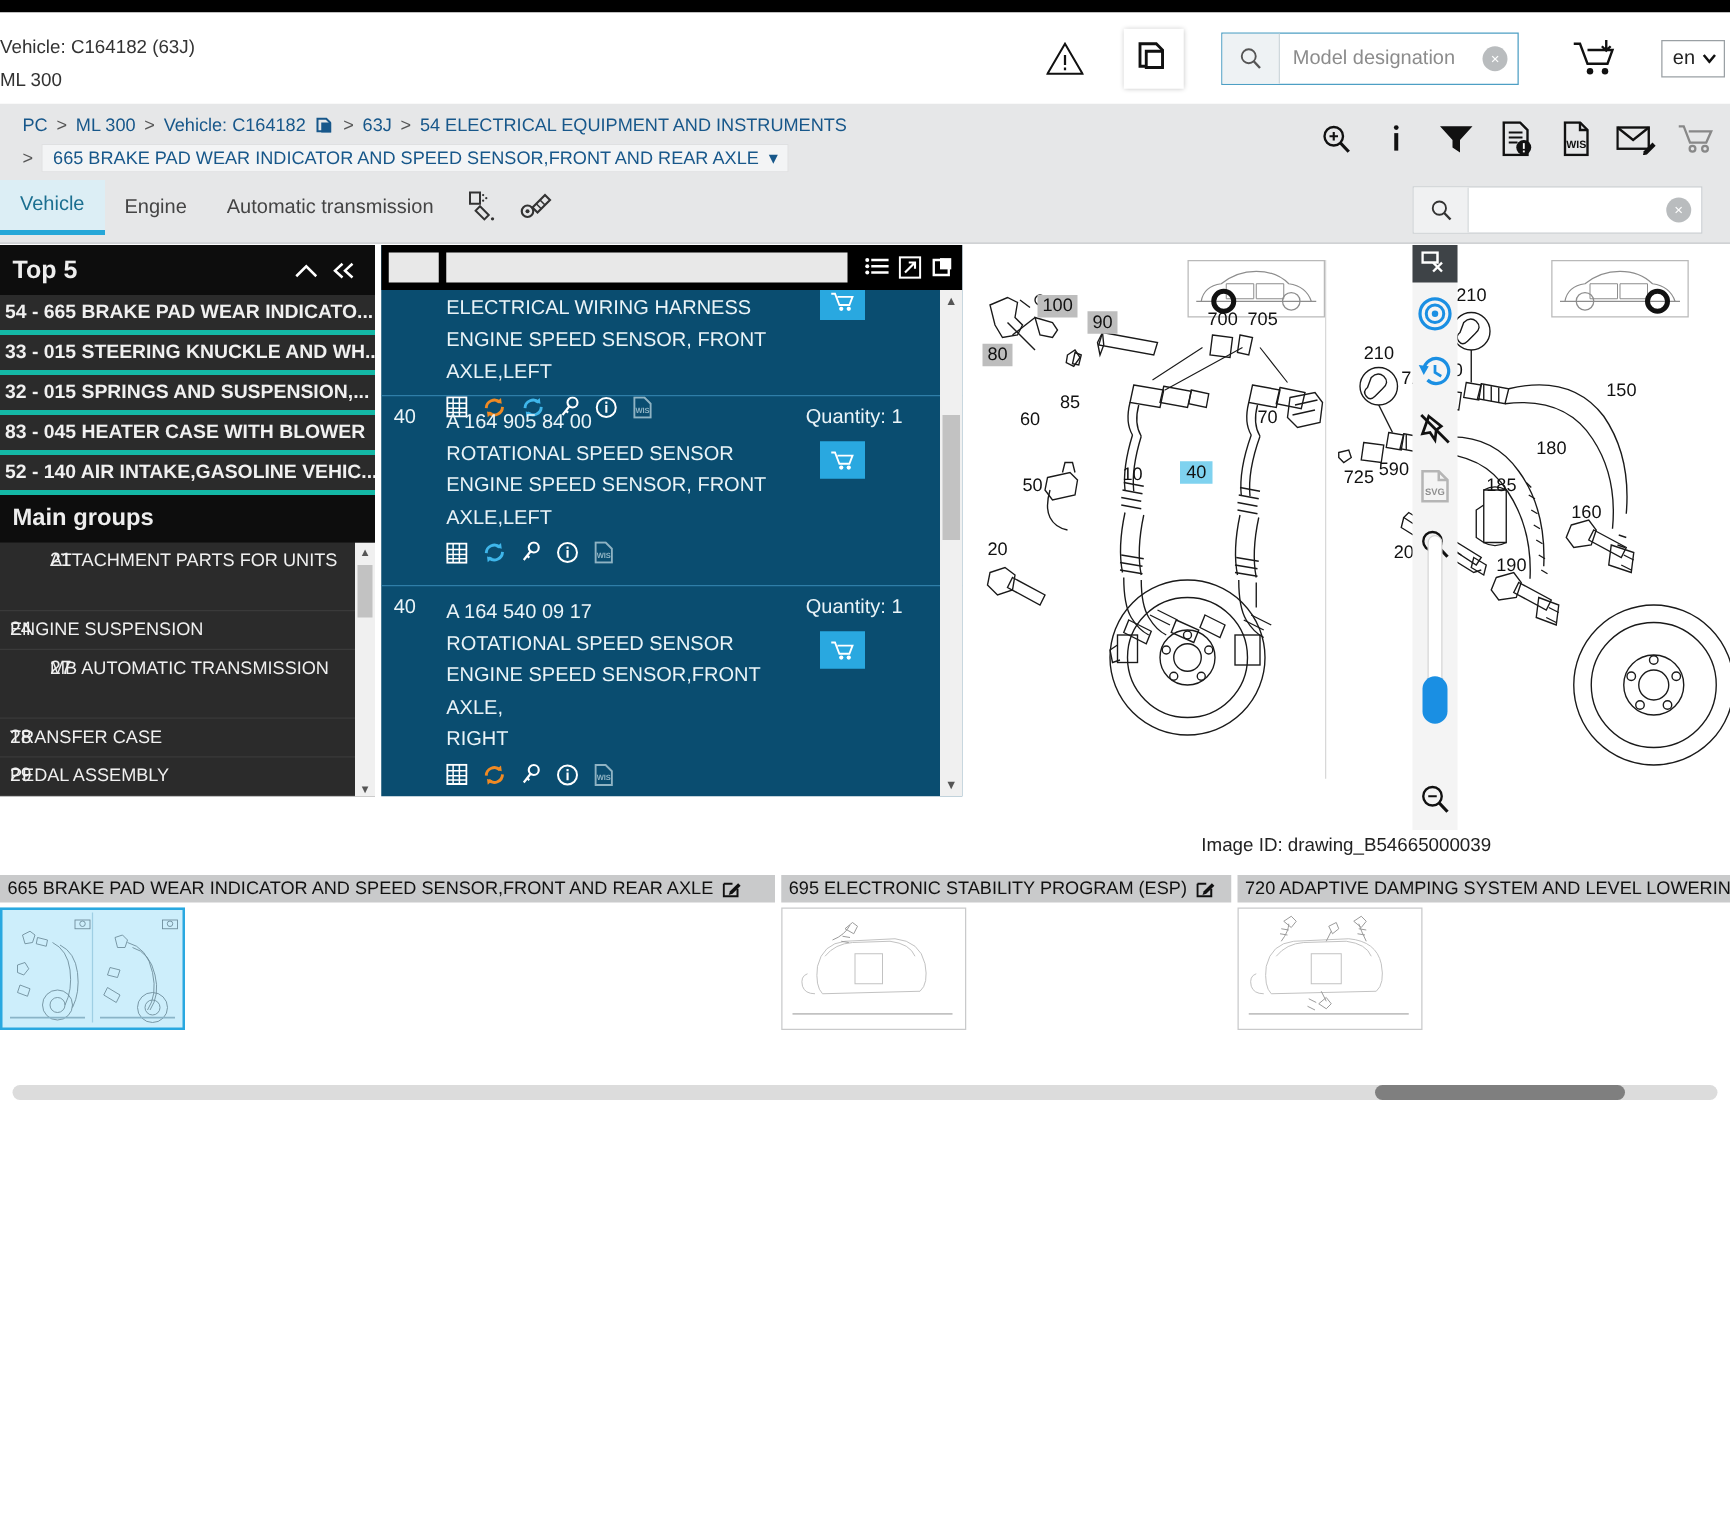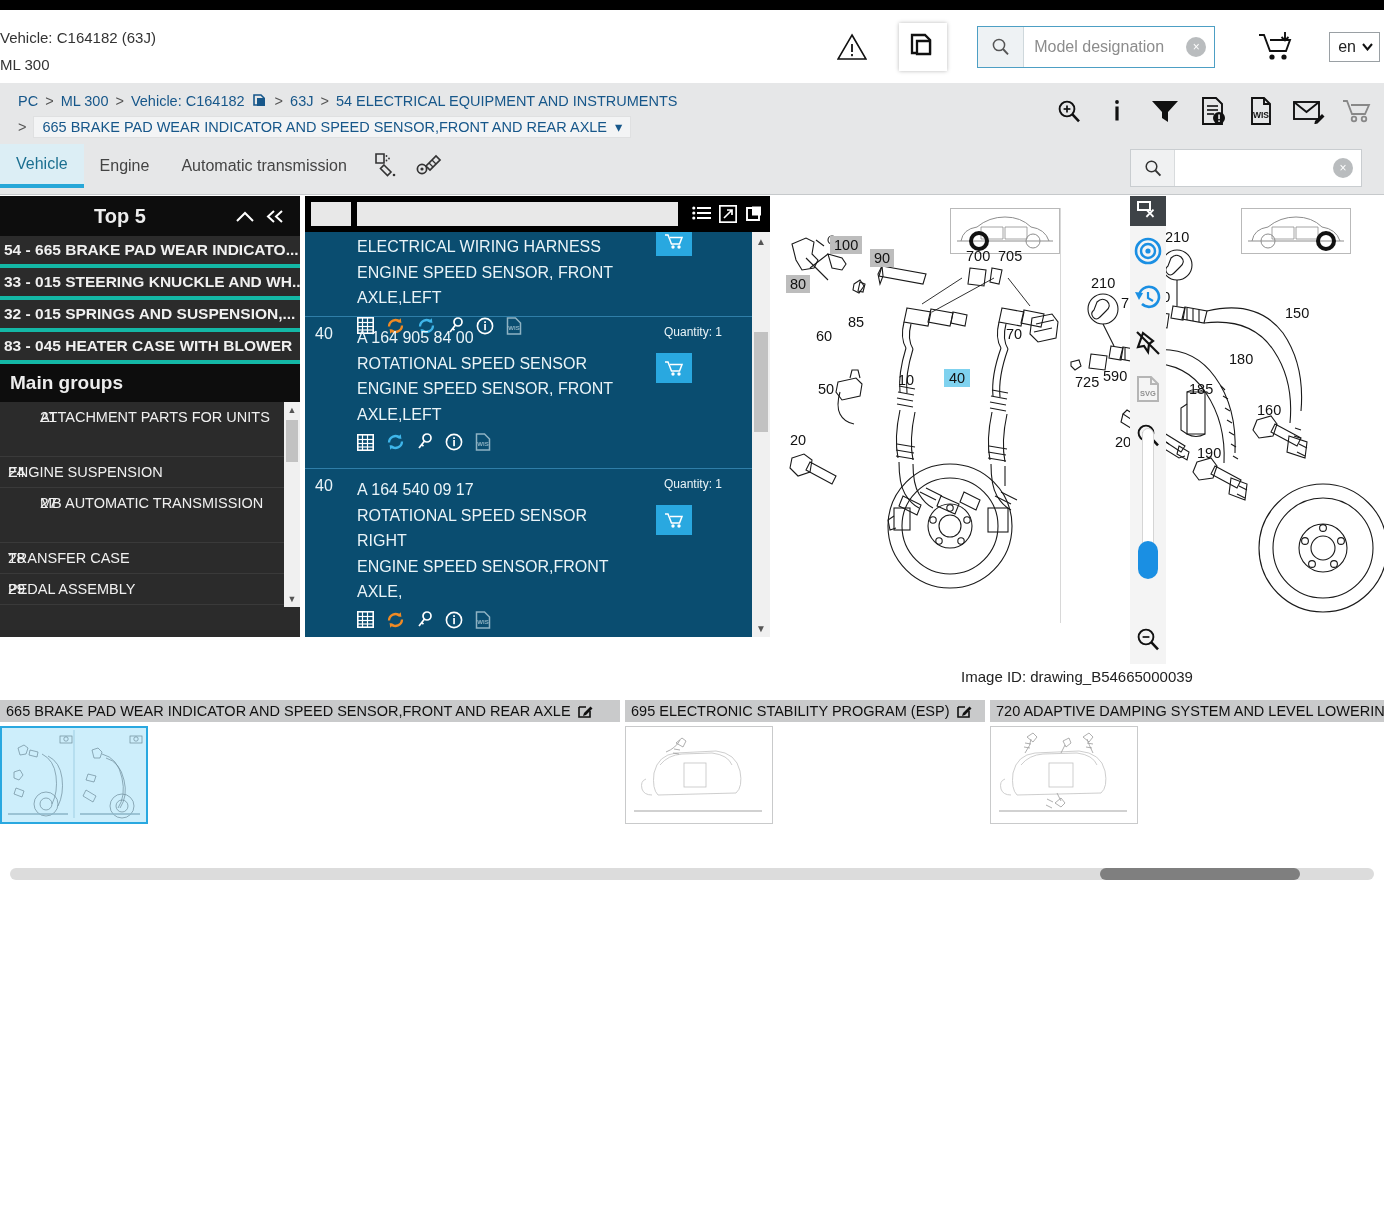--- a/index.html
+++ b/index.html
@@ -63,21 +63,21 @@
                       display:flex; align-items:center; justify-content:center; }
   .tab-search .sfield { flex:1; position:relative; display:flex; align-items:center; padding:0 8px; }
   .tab-search input { border:0; outline:0; width:100%; font-size:15px; background:transparent;
                       font-family:"Liberation Sans", sans-serif; }
 
   
   .sidebar { position:absolute; left:0; top:196px; width:300px; height:441px; background:#2b2b2b;
              color:#ededed; overflow:hidden; }
   .sb-title { height:40px; background:#0d0d0d; display:flex; align-items:center; padding:0 10px;
               font-size:20px; font-weight:bold; }
-  .sb-title .sp { flex:1;text-align:center; }
+  .sb-title .sp { flex:1; }
   .sb-title .tic { width:30px; display:flex; align-items:center; justify-content:center; }
   .sb-item { height:32px; display:flex; align-items:center; padding:0 4px; font-size:15.5px;
              color:#f0f0f0; border-bottom:4px solid #14b8a6; white-space:nowrap; overflow:hidden;font-weight:bold; }
   .sb-sec { height:38px; background:#0d0d0d; display:flex; align-items:center; padding:0 10px;
             font-size:19px; font-weight:bold; }
   .mg-wrap { position:relative; height:205px; overflow:hidden; }
   .mg-item { display:flex; align-items:center; height:auto; padding:6px 8px; font-size:15.5px;
              border-bottom:1px solid #3a3a3a; }
   .mg-item .num { width:36px; color:#f0f0f0; }
   .mg-item .lbl { color:#f0f0f0; }
@@ -93,21 +93,21 @@
   .parts-hdr { height:36px; background:#000; display:flex; align-items:center; padding:0 6px; gap:6px; }
   .ph-box1 { width:40px; height:24px; background:#e8e8e8; }
   .ph-box2 { flex:1; height:24px; background:#e8e8e8; }
   .ph-icons { display:flex; align-items:center; gap:8px; padding-left:8px; }
   .parts-body { position:relative; height:405px; overflow:hidden; }
   .prow { padding:0 0 0 0; border-top:1px solid #2f7ea8; position:relative; }
   .prow:first-child { border-top:0; }
   .prow .pnum { position:absolute; left:10px; top:8px; width:40px; font-size:16px; color:#eaf4f8; }
   .prow .pbody { margin-left:52px; padding:8px 0 8px 0; max-width:270px; }
   .pline { font-size:16px; color:#eaf4f8; line-height:25.5px; }
-  .qty { position:absolute; right:48px; top:8px; font-size:12px; color:#eaf4f8; white-space:nowrap; }
+  .qty { position:absolute; right:48px; top:8px; font-size:16px; color:#eaf4f8; white-space:nowrap; }
   .cartbox { position:absolute; right:78px; top:36px; width:36px; height:30px; background:#29a8e0;
              display:flex; align-items:center; justify-content:center; }
   .picons { display:flex; align-items:center; gap:12px; margin-top:6px; }
   .parts-scroll { position:absolute; right:0; top:0; width:18px; height:405px; background:#f0f0f0; }
   .parts-scroll .arr { height:18px; display:flex; align-items:center; justify-content:center; color:#555; font-size:10px; }
   .parts-scroll .arr.bot { position:absolute; bottom:0; width:18px; }
   .parts-scroll .thumb { position:absolute; top:100px; left:2px; width:14px; height:100px; background:#c2c2c2; }
 
   
   .drawing { position:absolute; left:770px; top:196px; width:614px; height:441px; background:#fff;
@@ -346,20 +346,21 @@
           <path d="M10 2 L4 7.5 L10 13" fill="none" stroke="#fff" stroke-width="2"></path>
           <path d="M18 2 L12 7.5 L18 13" fill="none" stroke="#fff" stroke-width="2"></path>
         </svg>
       </span>
     </div>
 
     <div class="sb-item">54 - 665 BRAKE PAD WEAR INDICATO...</div>
     <div class="sb-item">33 - 015 STEERING KNUCKLE AND WH...</div>
     <div class="sb-item">32 - 015 SPRINGS AND SUSPENSION,...</div>
     <div class="sb-item">83 - 045 HEATER CASE WITH BLOWER</div>
+    <div class="sb-item">52 - 140 AIR INTAKE,GASOLINE VEHIC...</div>
 
     <div class="sb-sec">Main groups</div>
 
     <div class="mg-wrap">
       <div class="mg-item tall">
         <span class="num">21</span>
         <span class="lbl">ATTACHMENT PARTS FOR UNITS</span>
       </div>
       <div class="mg-item">
         <span class="num">24</span>
@@ -537,22 +538,22 @@
             <circle cx="15" cy="14" r="1.7" fill="#fff"></circle>
           </svg>
         </div>
       </div>
 
       <div class="prow" style="height:152px;">
         <div class="pnum">40</div>
         <div class="pbody">
           <div class="pline">A 164 540 09 17</div>
           <div class="pline">ROTATIONAL SPEED SENSOR</div>
+          <div class="pline">ENGINE SPEED SENSOR,FRONT AXLE,</div>
           <div class="pline">RIGHT</div>
-          <div class="pline">ENGINE SPEED SENSOR,FRONT AXLE,</div>
           <div class="picons">
             <span>
               <svg width="17" height="17" viewBox="0 0 17 17">
                 <rect x="0.8" y="0.8" width="15.4" height="15.4" fill="none" stroke="#fff" stroke-width="1.6"></rect>
                 <line x1="0.8" y1="5.5" x2="16.2" y2="5.5" stroke="#fff" stroke-width="1.2"></line>
                 <line x1="0.8" y1="9.5" x2="16.2" y2="9.5" stroke="#fff" stroke-width="1.2"></line>
                 <line x1="0.8" y1="13" x2="16.2" y2="13" stroke="#fff" stroke-width="1.2"></line>
                 <line x1="5.5" y1="0.8" x2="5.5" y2="16.2" stroke="#fff" stroke-width="1.2"></line>
                 <line x1="10.5" y1="0.8" x2="10.5" y2="16.2" stroke="#fff" stroke-width="1.2"></line>
               </svg>

